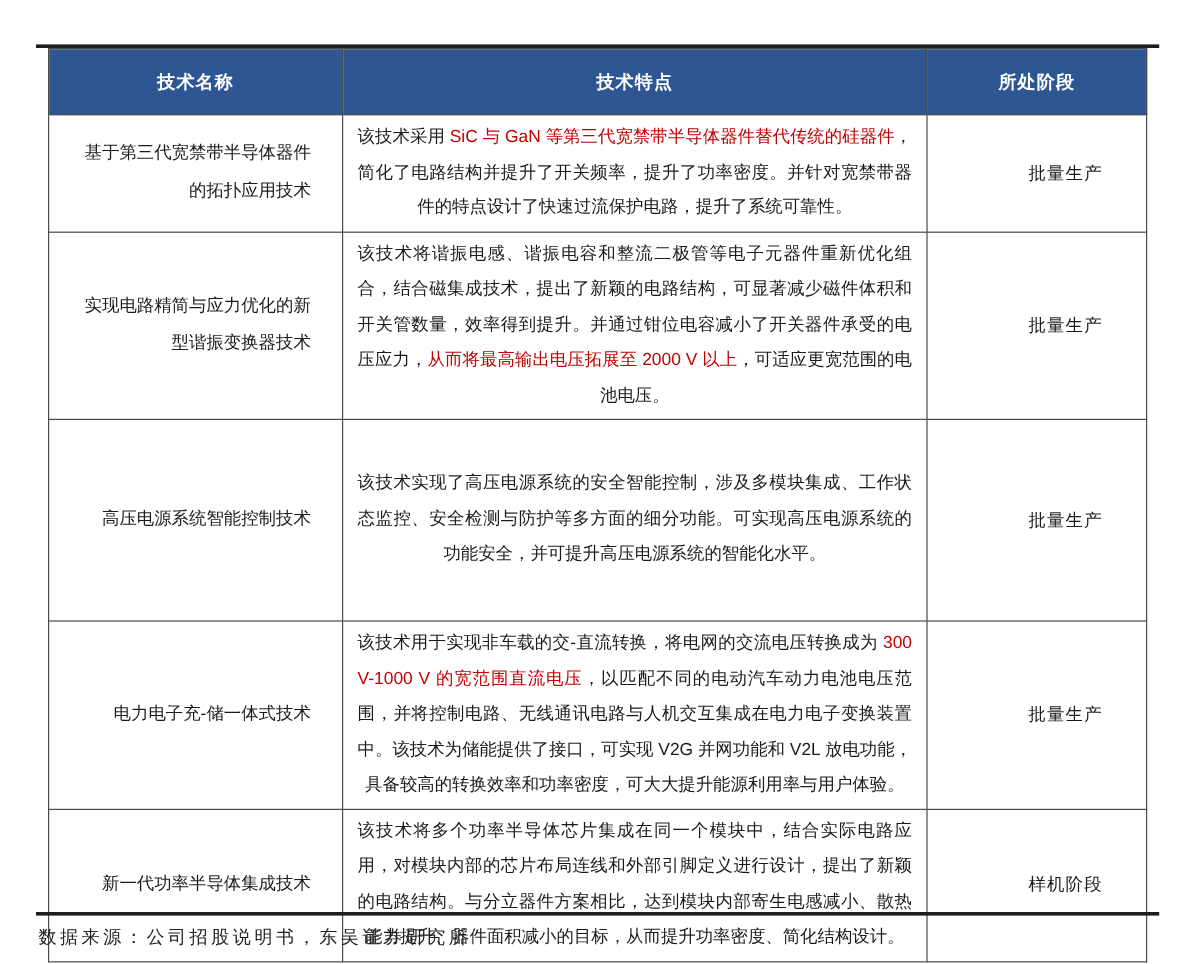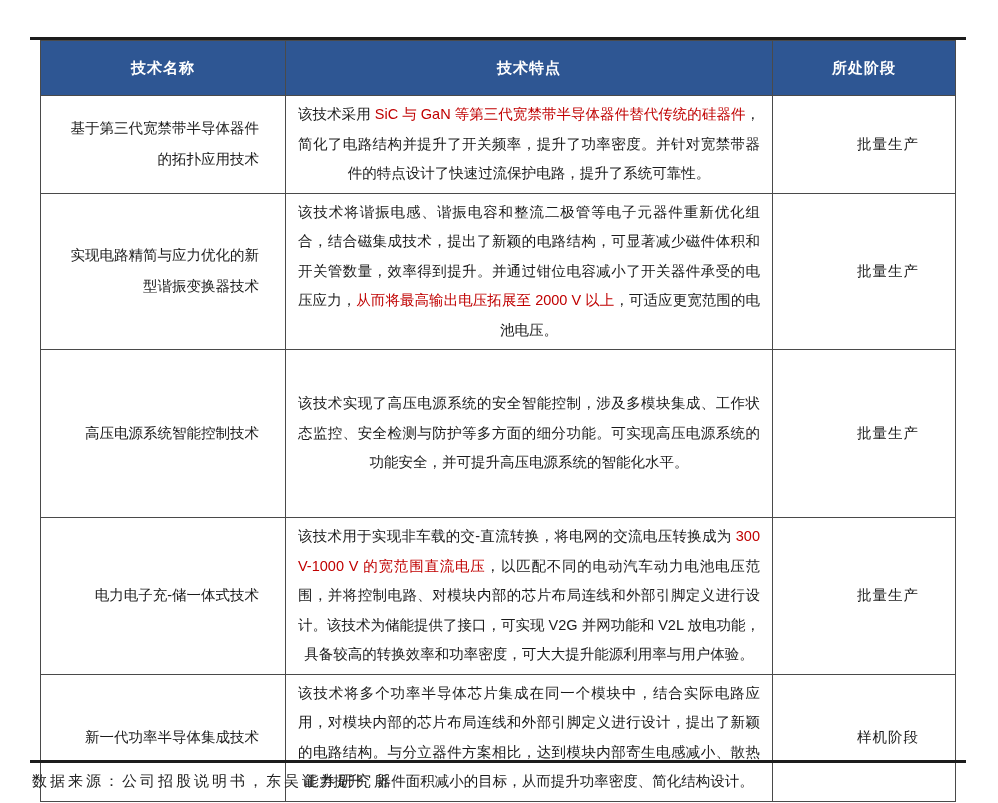--- a/index.html
+++ b/index.html
@@ -136,21 +136,21 @@
   </tr>
 
   <tr class="row-3">
     <td class="name-cell">高压电源系统智能控制技术</td>
     <td class="feat-cell"><span>该技术实现了高压电源系统的安全智能控制，涉及多模块集成、工作状态监控、安全检测与防护等多方面的细分功能。可实现高压电源系统的功能安全，并可提升高压电源系统的智能化水平。</span></td>
     <td class="stage-cell">批量生产</td>
   </tr>
 
   <tr class="row-4">
     <td class="name-cell">电力电子充-储一体式技术</td>
-    <td class="feat-cell"><span>该技术用于实现非车载的交-直流转换，将电网的交流电压转换成为 </span><span class="hl">300 V-1000 V 的宽范围直流电压</span><span>，以匹配不同的电动汽车动力电池电压范围，并将控制电路、对模块内部的芯片布局连线和外部引脚定义进行设计。该技术为储能提供了接口，可实现 V2G 并网功能和 V2L 放电功能，具备较高的转换效率和功率密度，可大大提升能源利用率与用户体验。</span></td>
+    <td class="feat-cell"><span>该技术用于实现非车载的交-直流转换，将电网的交流电压转换成为 </span><span class="hl">300 V-1000 V 的宽范围直流电压</span><span>，以匹配不同的电动汽车动力电池电压范围，并将控制电路、无线通讯电路与人机交互集成在电力电子变换装置中。该技术为储能提供了接口，可实现 V2G 并网功能和 V2L 放电功能，具备较高的转换效率和功率密度，可大大提升能源利用率与用户体验。</span></td>
     <td class="stage-cell">批量生产</td>
   </tr>
 
   <tr class="row-5">
     <td class="name-cell">新一代功率半导体集成技术</td>
     <td class="feat-cell"><span>该技术将多个功率半导体芯片集成在同一个模块中，结合实际电路应用，对模块内部的芯片布局连线和外部引脚定义进行设计，提出了新颖的电路结构。与分立器件方案相比，达到模块内部寄生电感减小、散热能力提升、器件面积减小的目标，从而提升功率密度、简化结构设计。</span></td>
     <td class="stage-cell">样机阶段</td>
   </tr>
 </tbody>
   </table>

